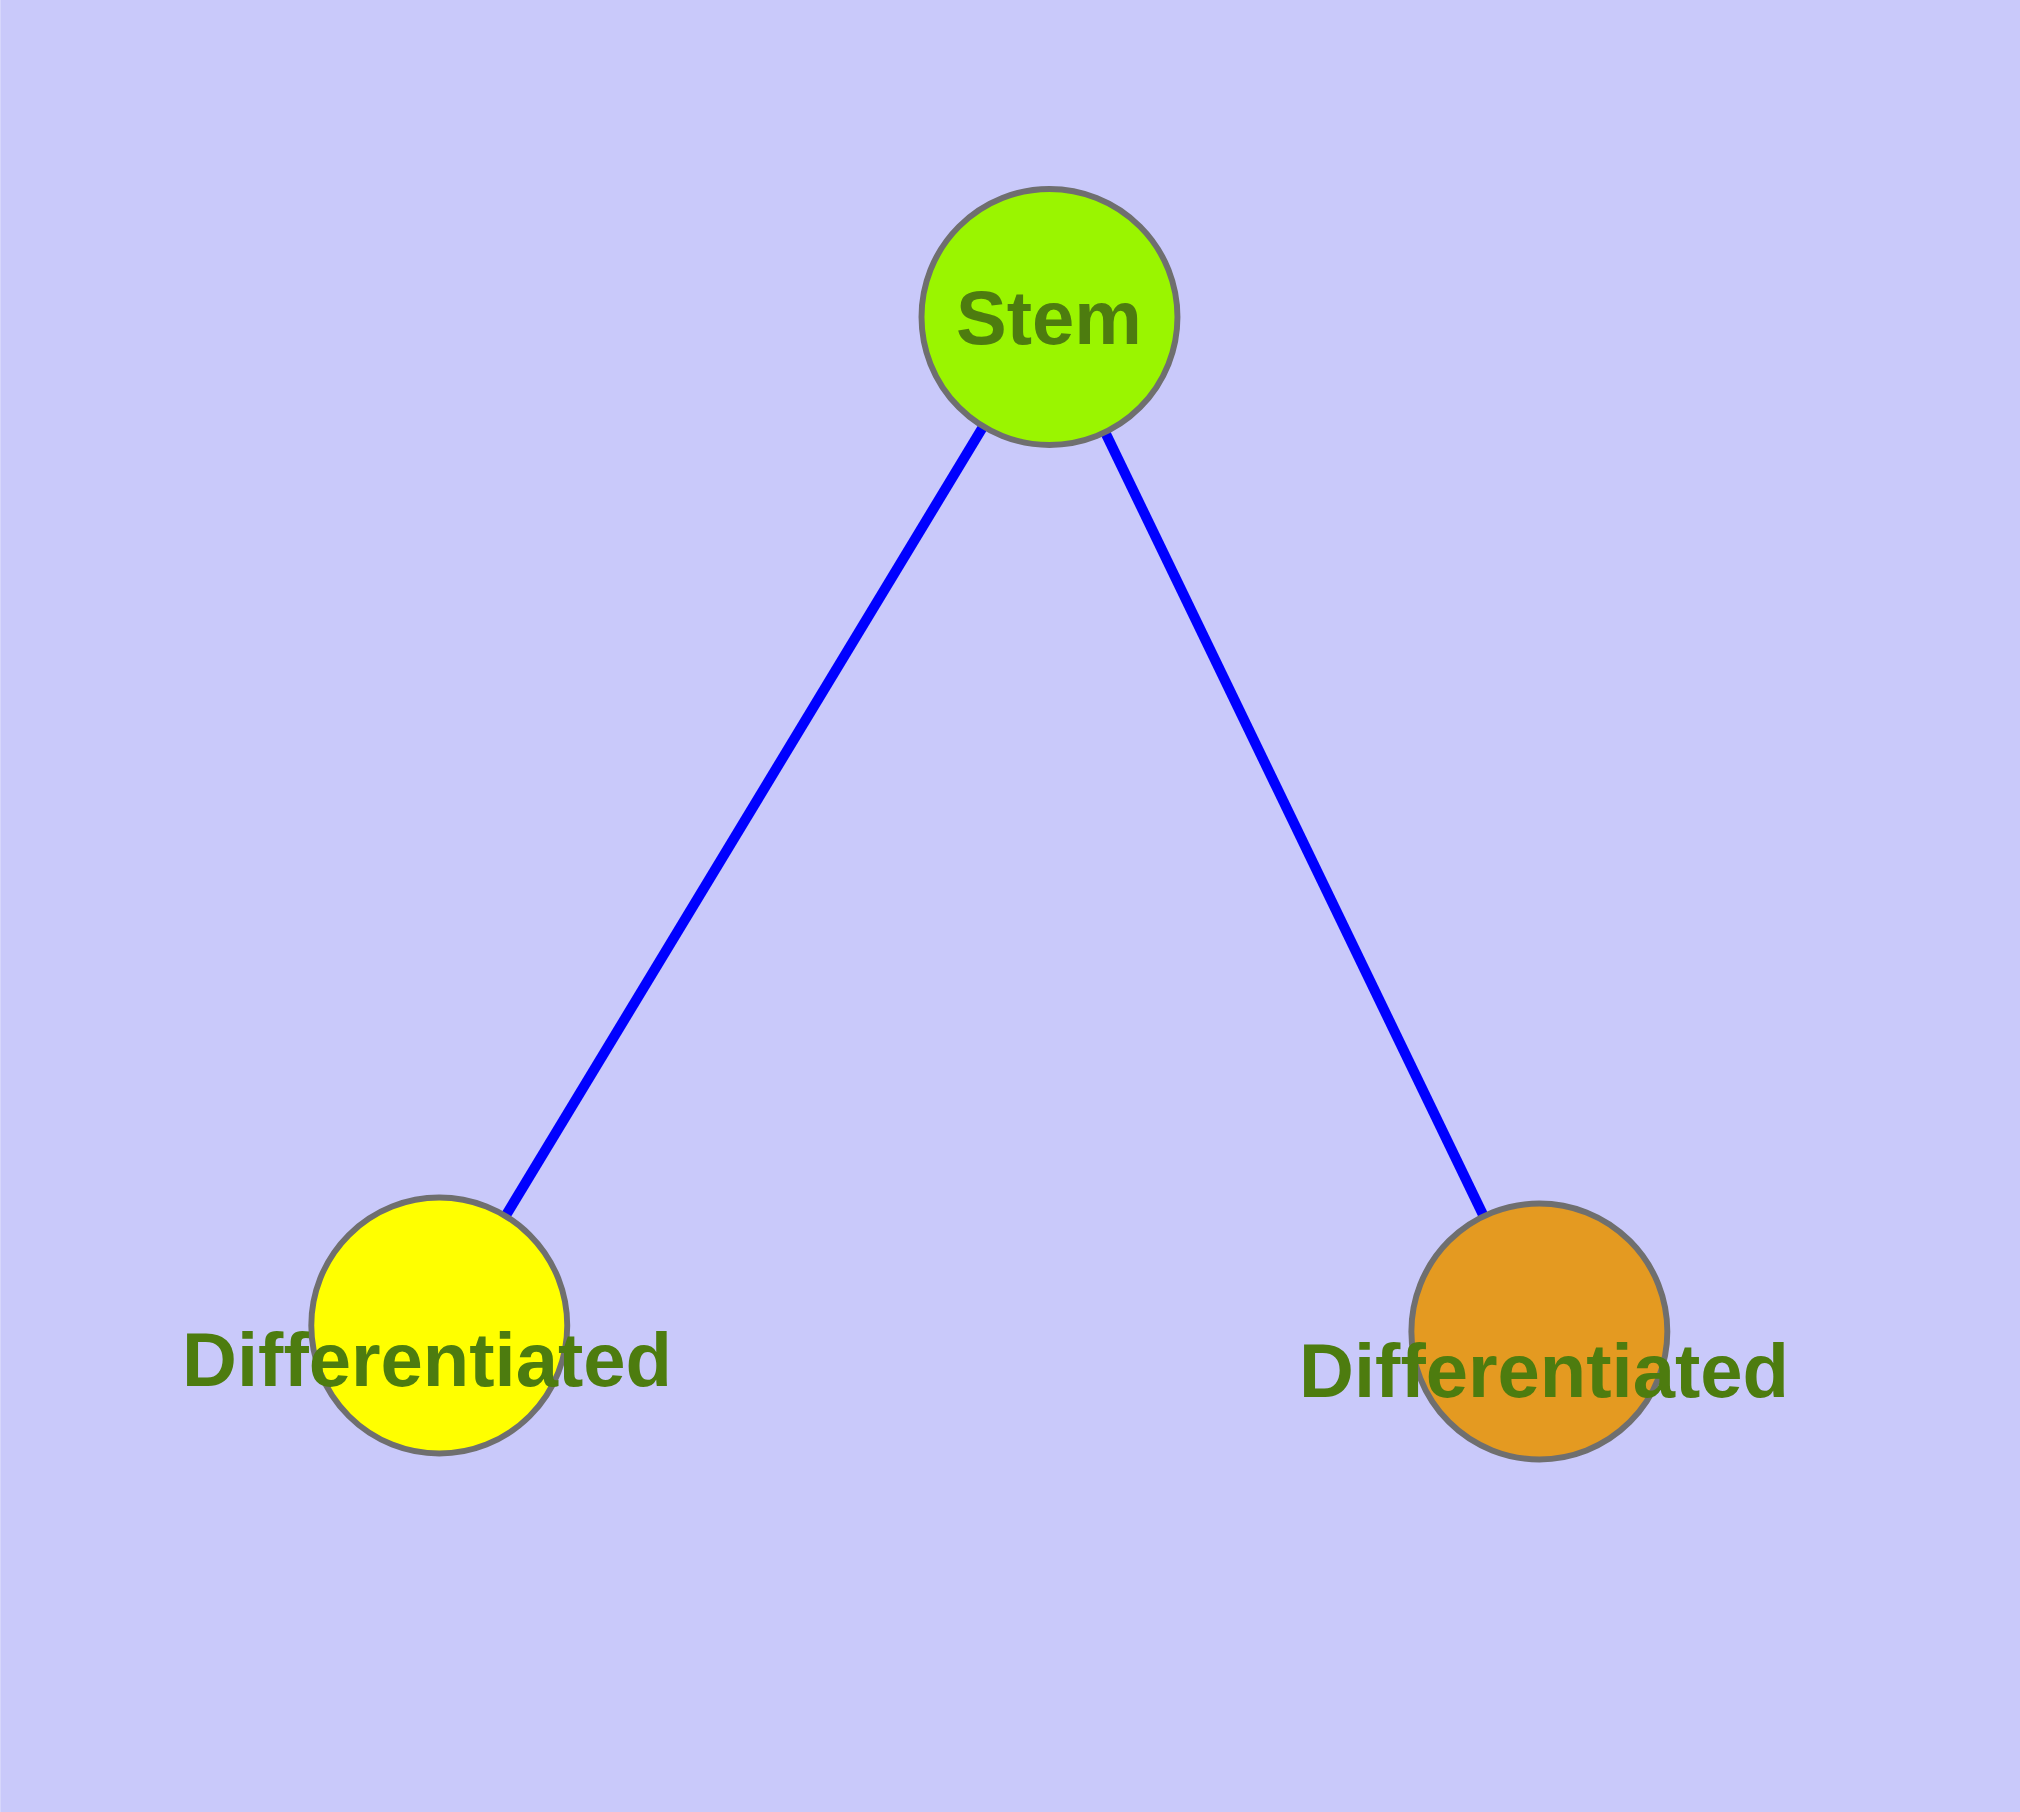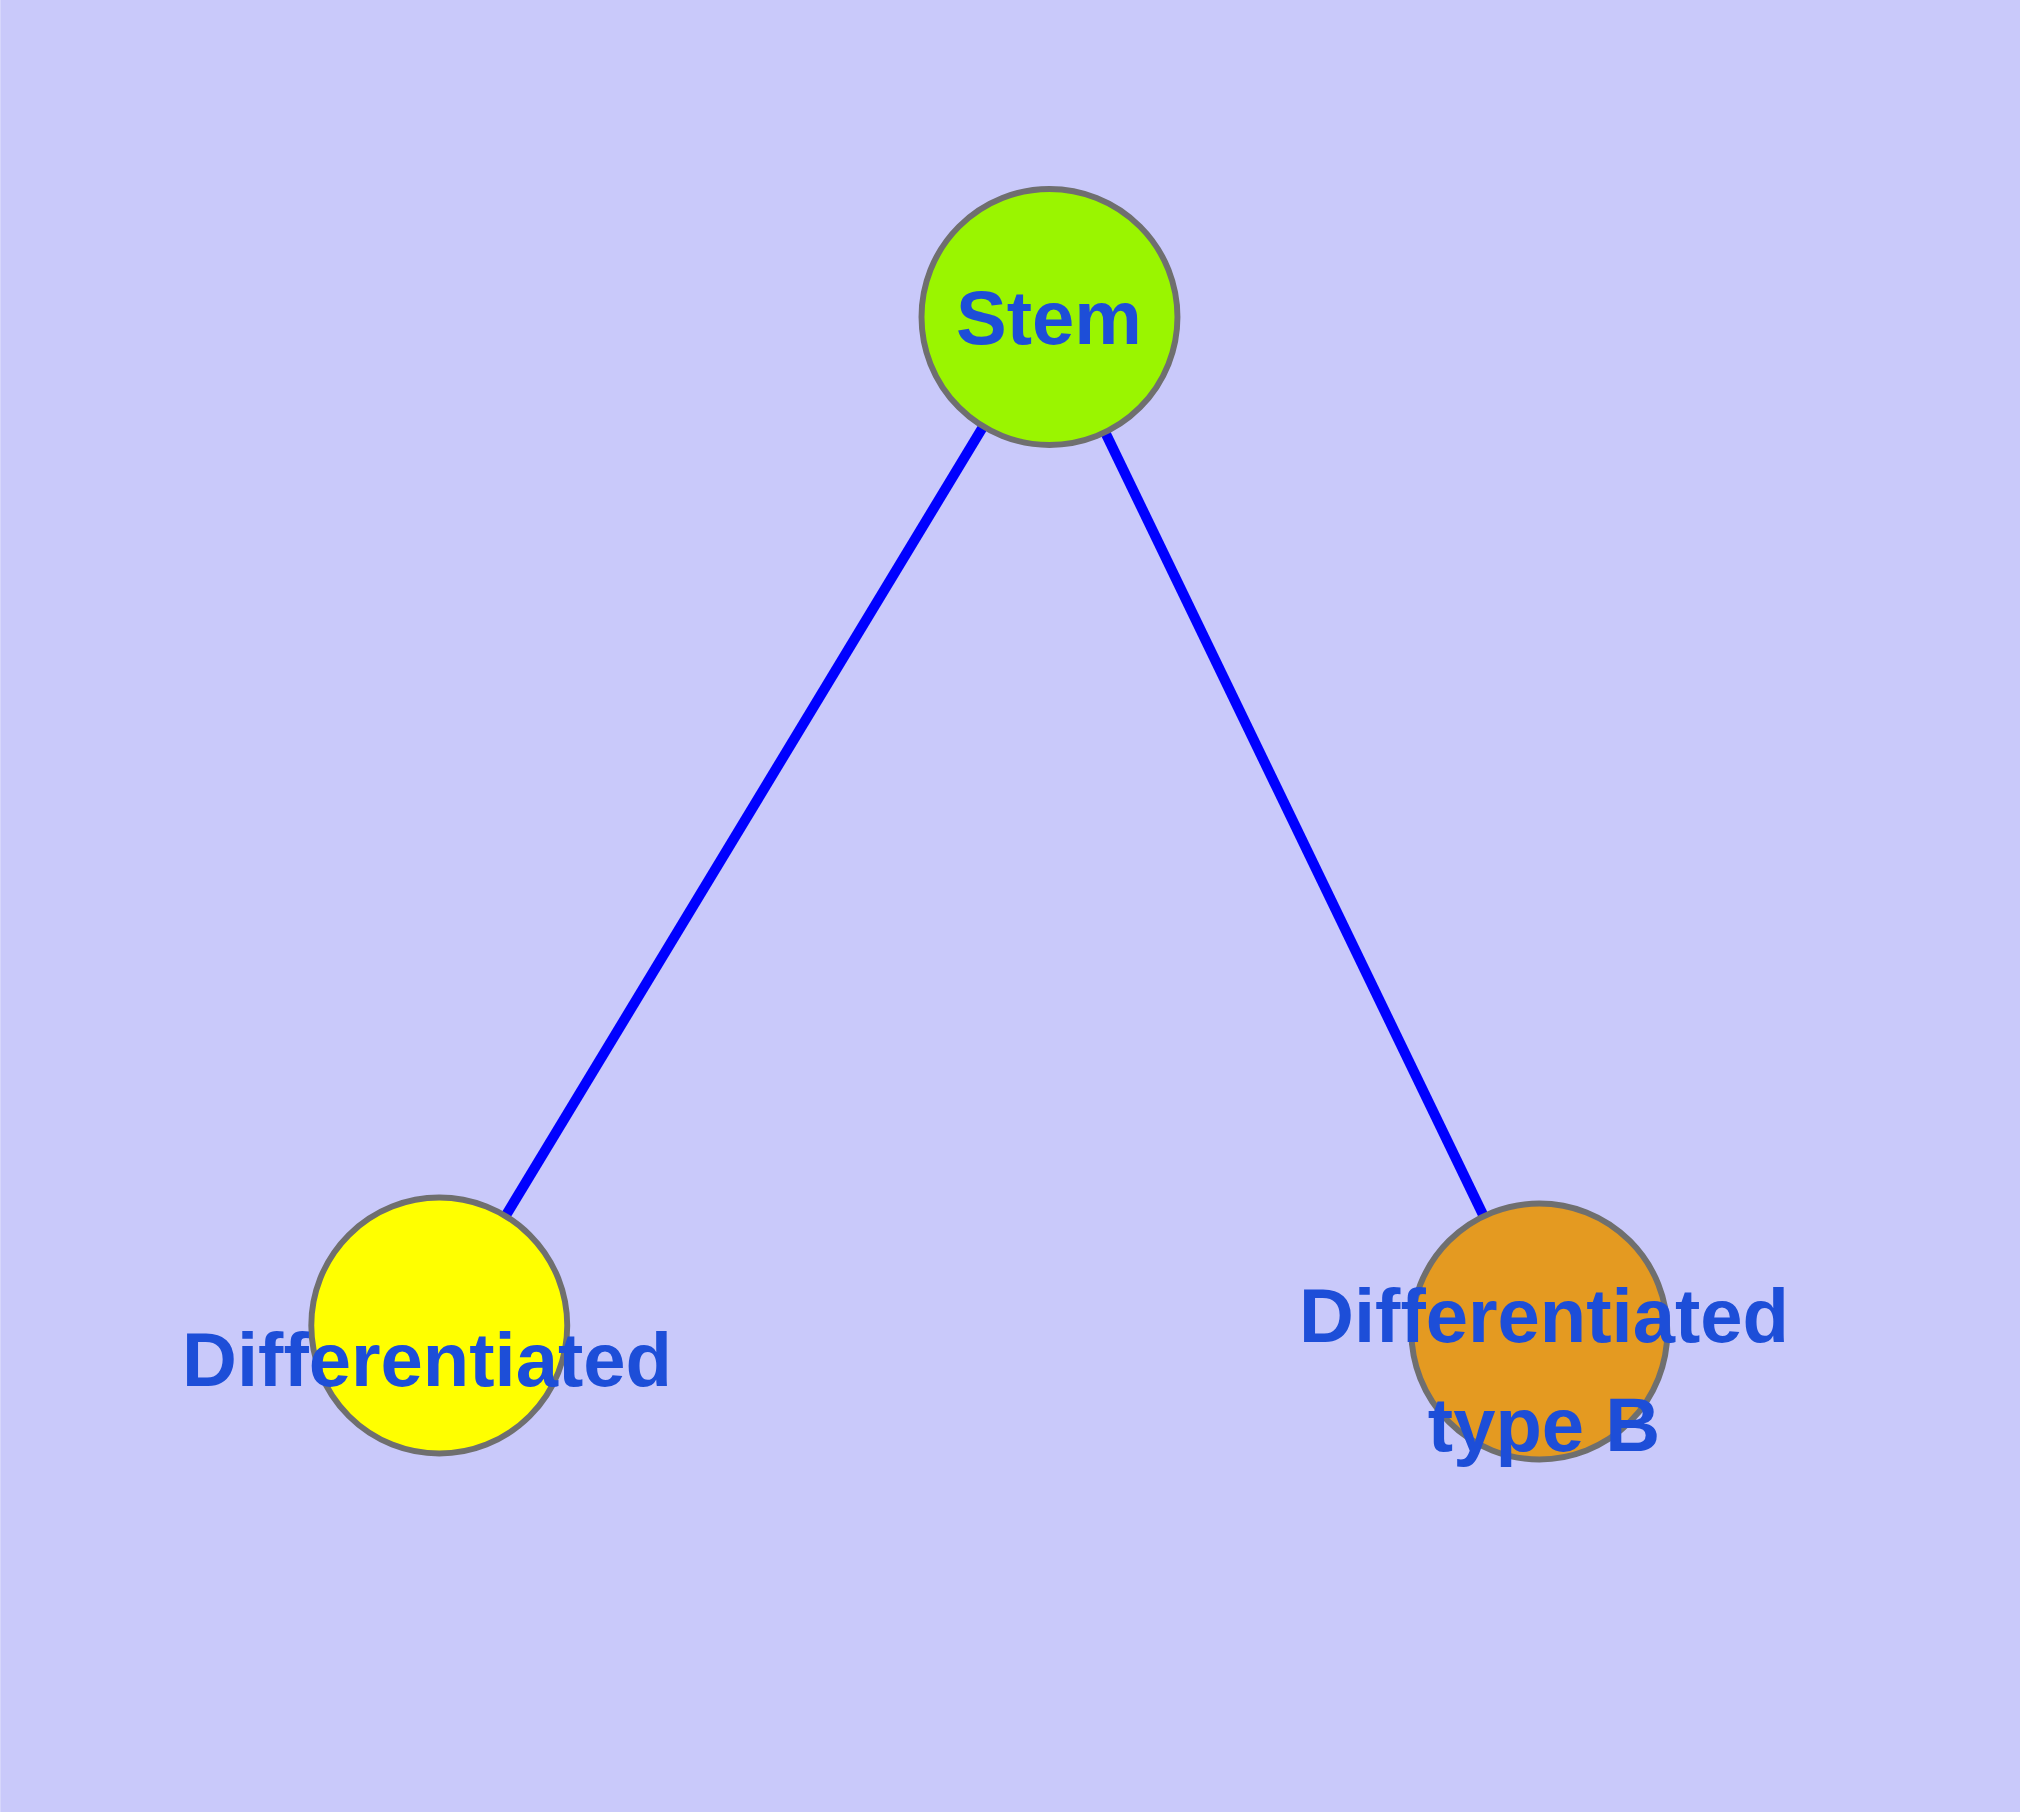--- a/index.html
+++ b/index.html
@@ -24,21 +24,21 @@
     stroke-width: 12px;
     fill: none;
   }
   .node-circle {
     stroke-width: 7px;
   }
   .node-label {
     position: absolute;
     transform: translate(-50%, -50%);
     text-align: center;
-    color: #1d4ed8;
+    color: #4d7c0f;
     font-weight: bold;
     font-size: 76px;
     line-height: 109px;
     white-space: nowrap;
   }
   .node-label .line {
     display: block;
   }
   #label-stem { left: 1049px; top: 317px; }
   #label-type-a { left: 427px; top: 1359px; }
@@ -67,17 +67,16 @@
   <div class="node-label" id="label-stem">
     <span class="line">Stem</span>
   </div>
 
   <div class="node-label" id="label-type-a">
     <span class="line">Differentiated</span>
   </div>
 
   <div class="node-label" id="label-type-b">
     <span class="line">Differentiated</span>
-    <span class="line">type B</span>
   </div>
 
 </div>
 
 
 </body></html>

